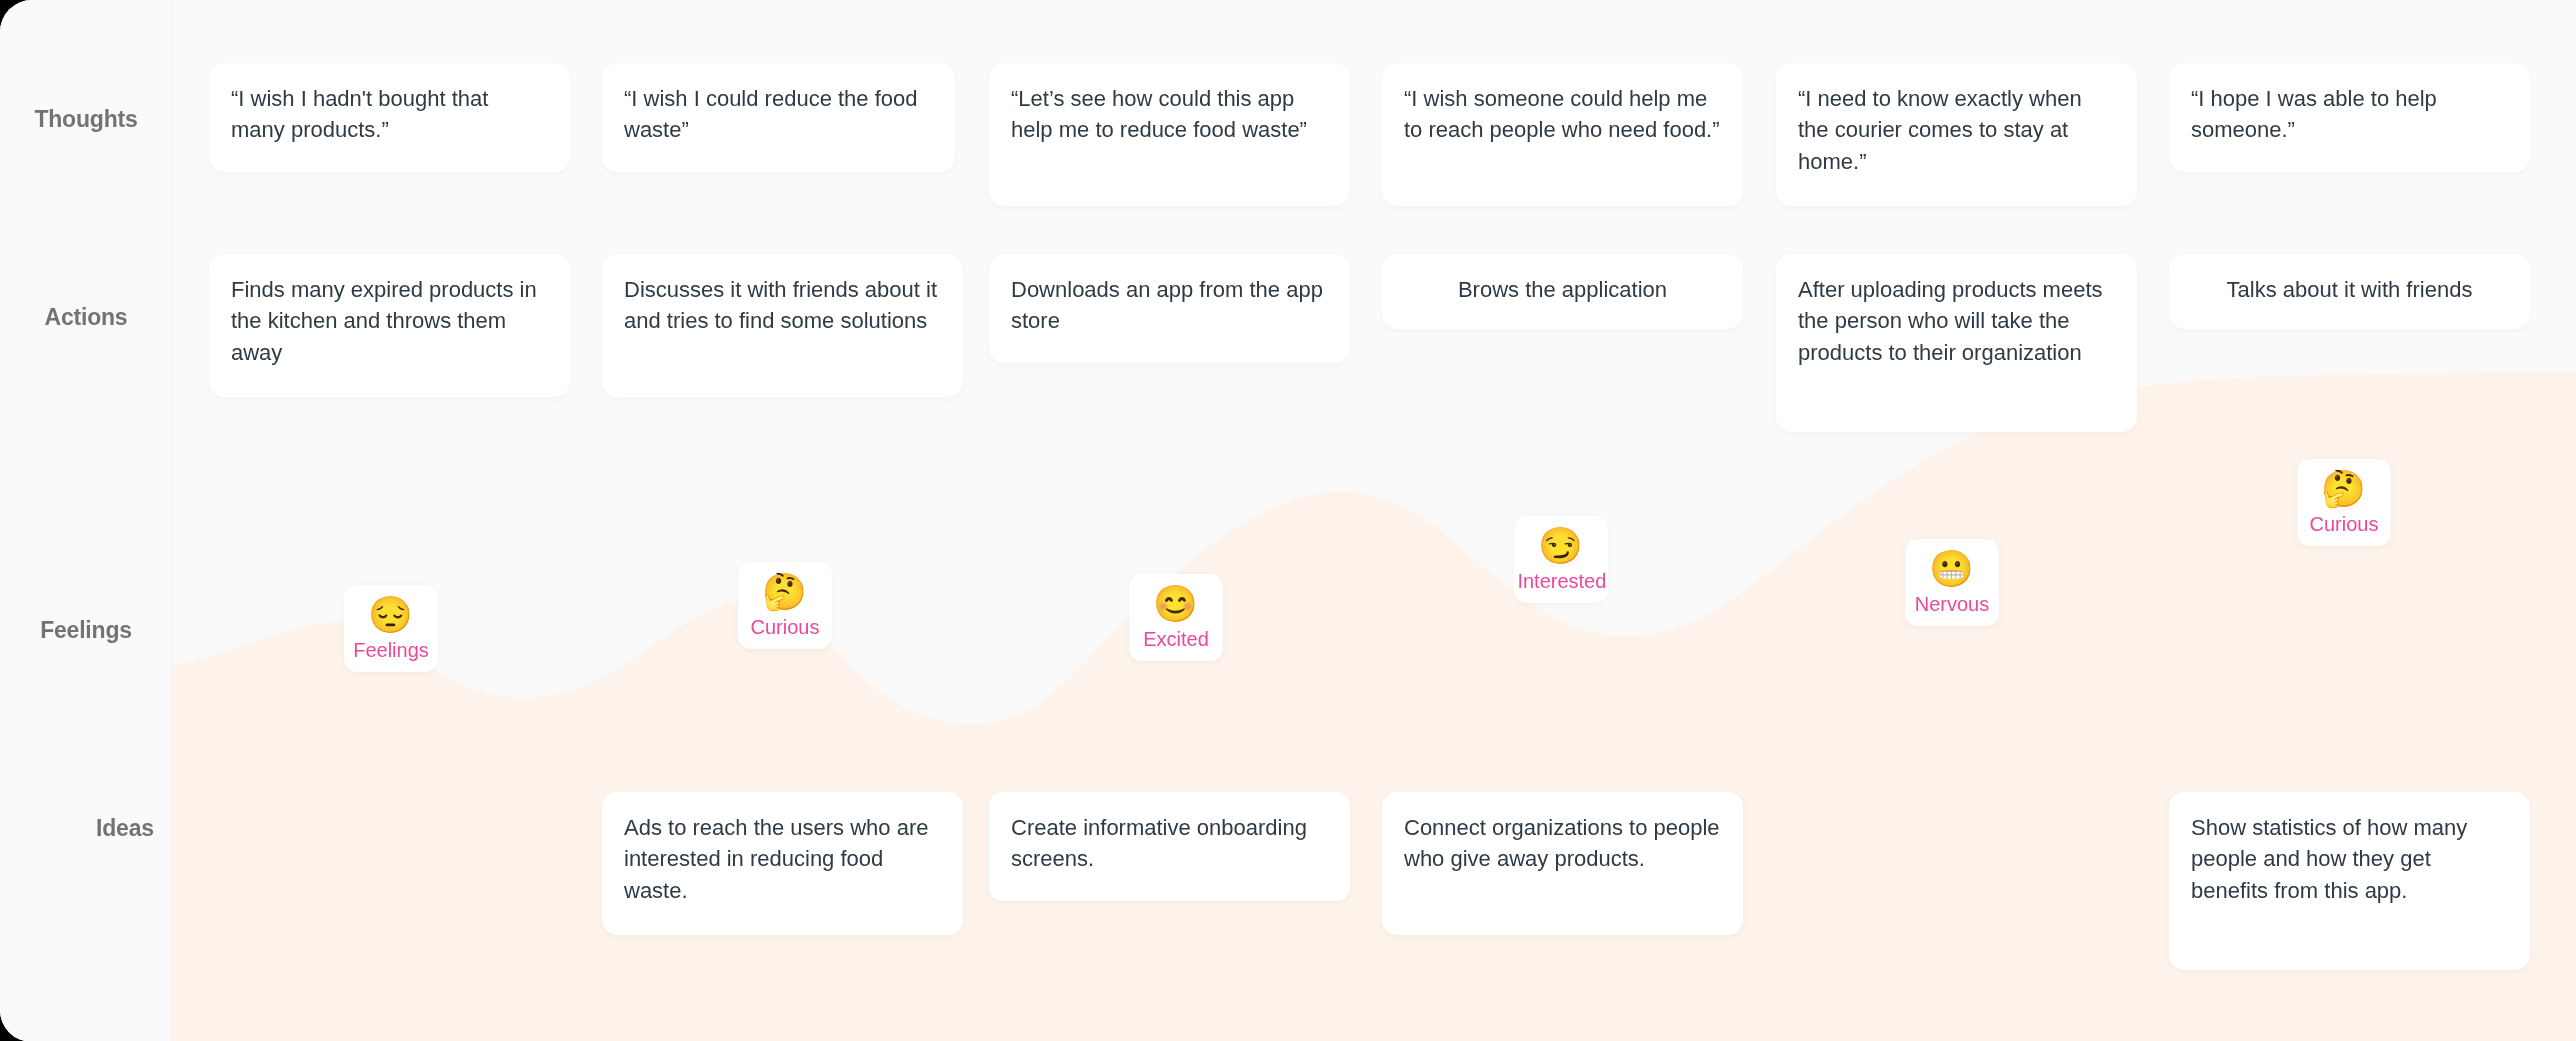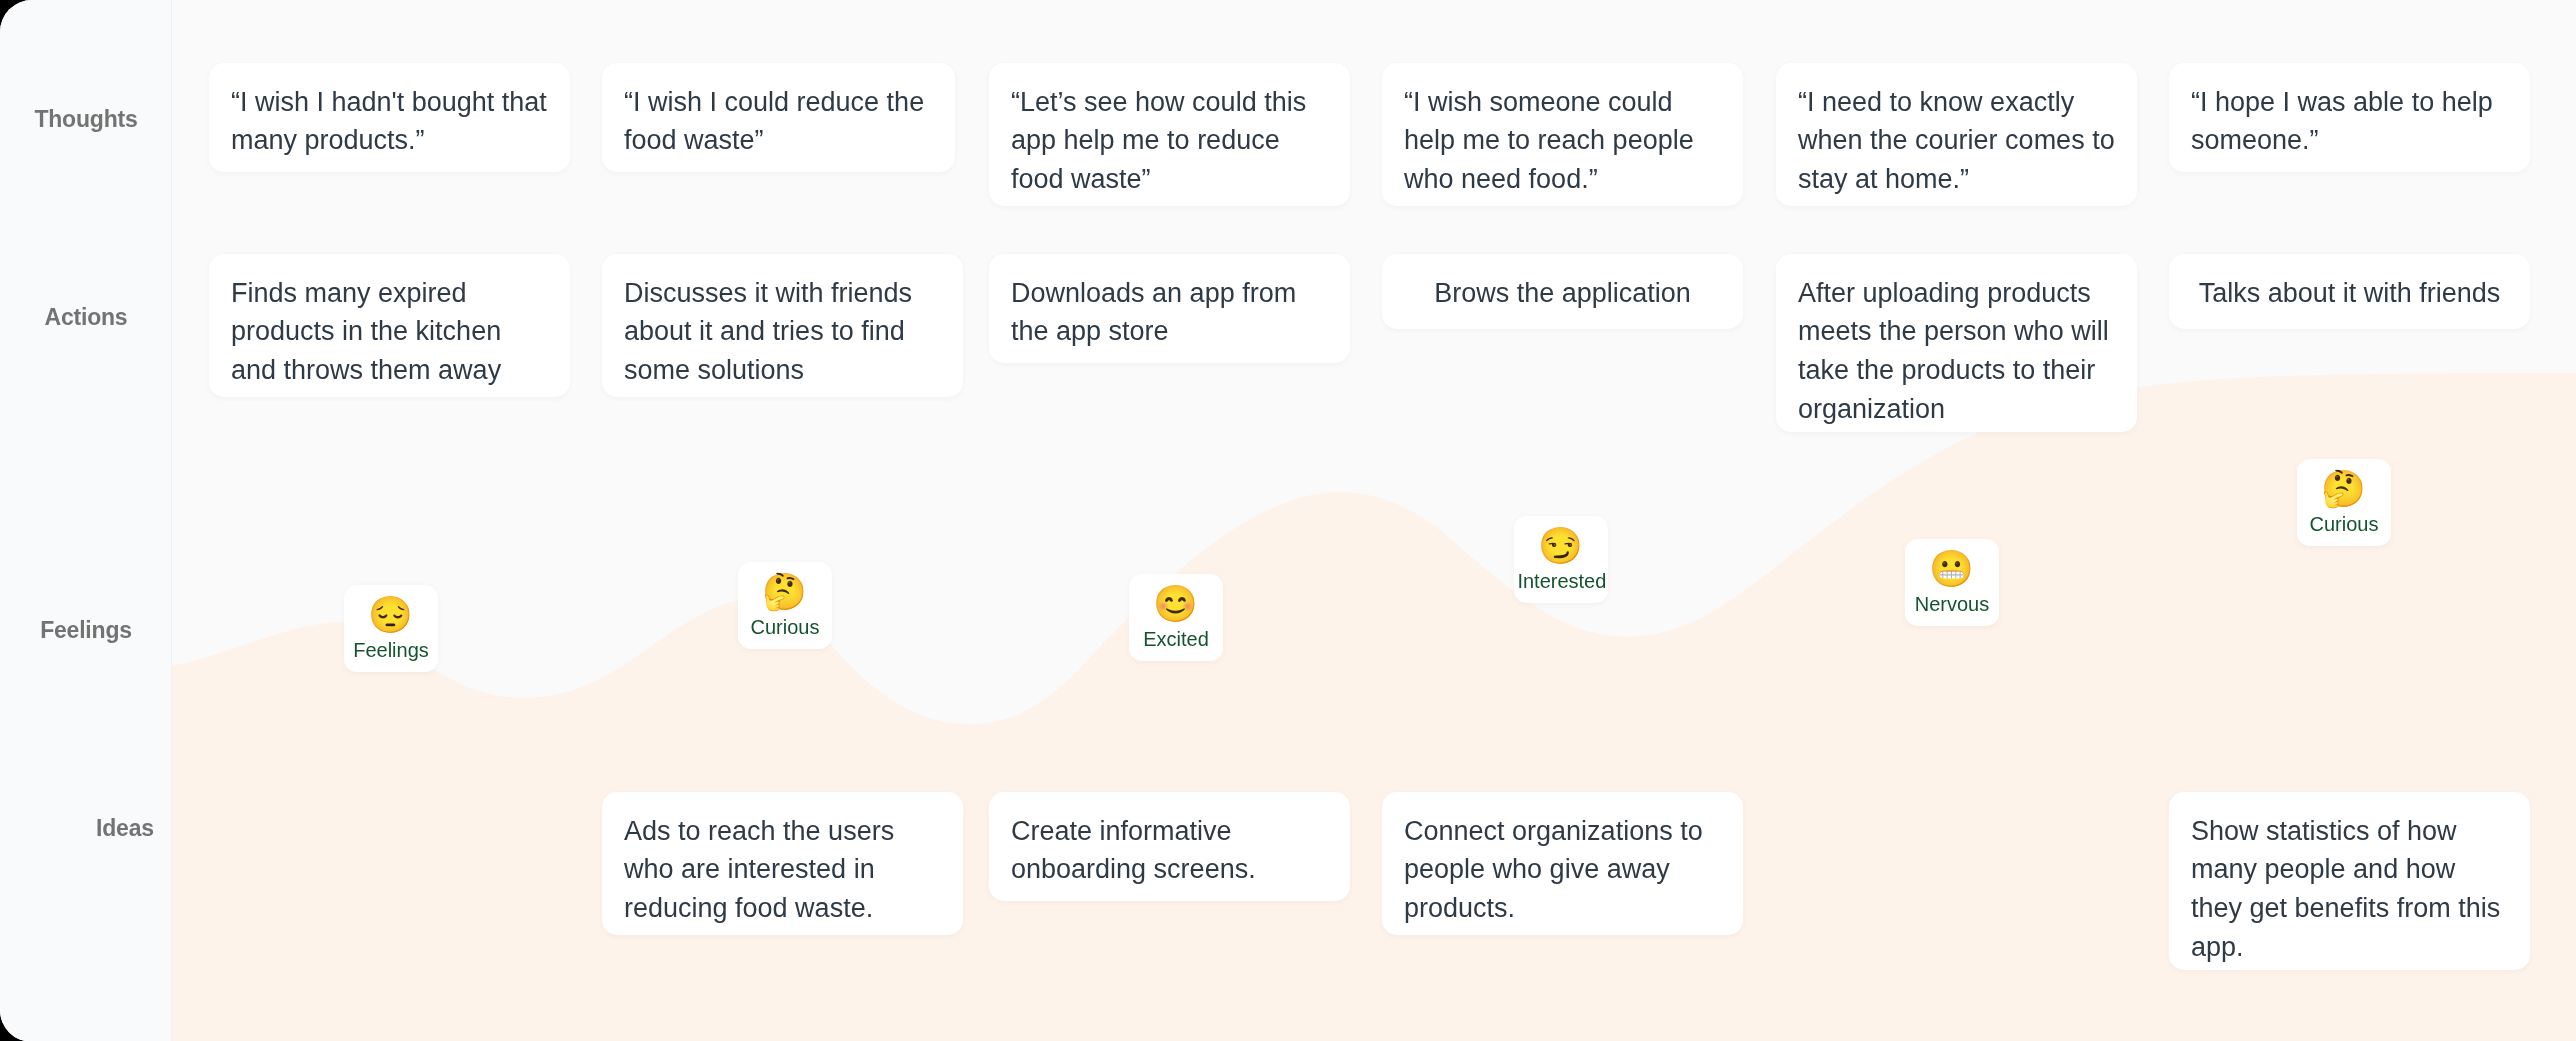--- a/index.html
+++ b/index.html
@@ -71,21 +71,21 @@
     height: 1042px;
     z-index: 10;
   }
 
   .card {
     position: absolute;
     background: #FFFFFF;
     border-radius: 15px;
     box-sizing: border-box;
     padding: 19.5px 22px;
-    font-size: 27px;
+    font-size: 22px;
     line-height: 1.44;
     color: #2E3A45;
     box-shadow: 0 1.1px 5.7px rgba(80,70,60,0.045);
   }
   .card.centered { text-align: center; }
 
   
   .feeling-chip {
     position: absolute;
     width: 94px;
@@ -98,21 +98,21 @@
   }
   .feeling-emoji {
     font-size: 36px;
     line-height: 1;
     display: block;
     margin-bottom: 6.9px;
   }
   .feeling-label {
     display: block;
     font-size: 20px;
-    color: #14532d;
+    color: #ec4899;
     line-height: 1.1;
     white-space: nowrap;
     text-align: center;
   }
 </style>
 </head>
 <body>
 
 <div id="journey-map">
 
@@ -184,19 +184,19 @@
       <span class="feeling-emoji">😬</span>
       <span class="feeling-label">Nervous</span>
     </div>
 
     <div class="feeling-chip" style="left:2125px; top:459px;">
       <span class="feeling-emoji">🤔</span>
       <span class="feeling-label">Curious</span>
     </div>
 
     <div class="card" style="left:430px; top:792px; width:361px; height:143px;">Ads to reach the users who are interested in reducing food waste.</div>
-    <div class="card" style="left:817px;top:792px; width:361px; height:109px;">Create informative onboarding screens.</div>
+    <div class="card" style="left:817px;top:792px; width:361px; height:109px;border-radius:13px;">Create informative onboarding screens.</div>
     <div class="card" style="left:1210px;top:792px; width:361px; height:143px;">Connect organizations to people who give away products.</div>
     <div class="card" style="left:1997px;top:792px; width:361px; height:178px;">Show statistics of how many people and how they get benefits from this app.</div>
 
   </div>
 </div>
 
 
 </body></html>

